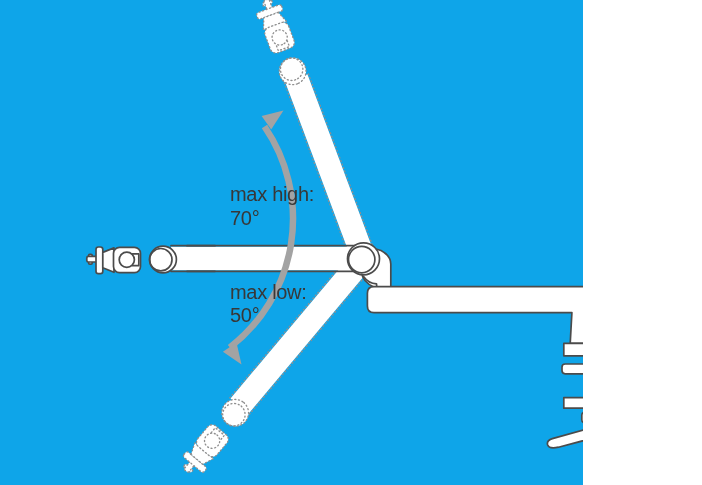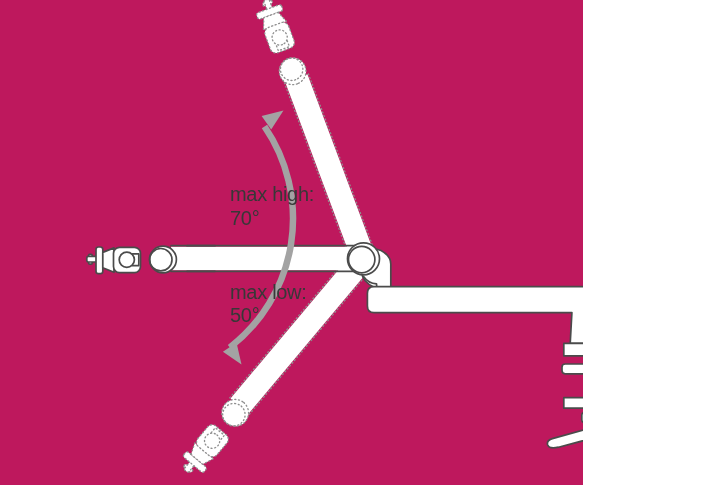--- a/index.html
+++ b/index.html
@@ -1,20 +1,20 @@
 <!DOCTYPE html>
 <html><head>
 <meta charset="utf-8">
 <style>
   html, body { margin: 0; padding: 0; background: #ffffff; }
   .stage {
     position: relative;
     width: 583px;
     height: 485px;
-    background: #be185d;
+    background: #0ea5e9;
     overflow: hidden;
     font-family: "Liberation Sans", sans-serif;
     text-align: center;
   }
   svg { display: block; }
 
   
   .solid {
     stroke: #4b4b4b;
     stroke-width: 1.7;

